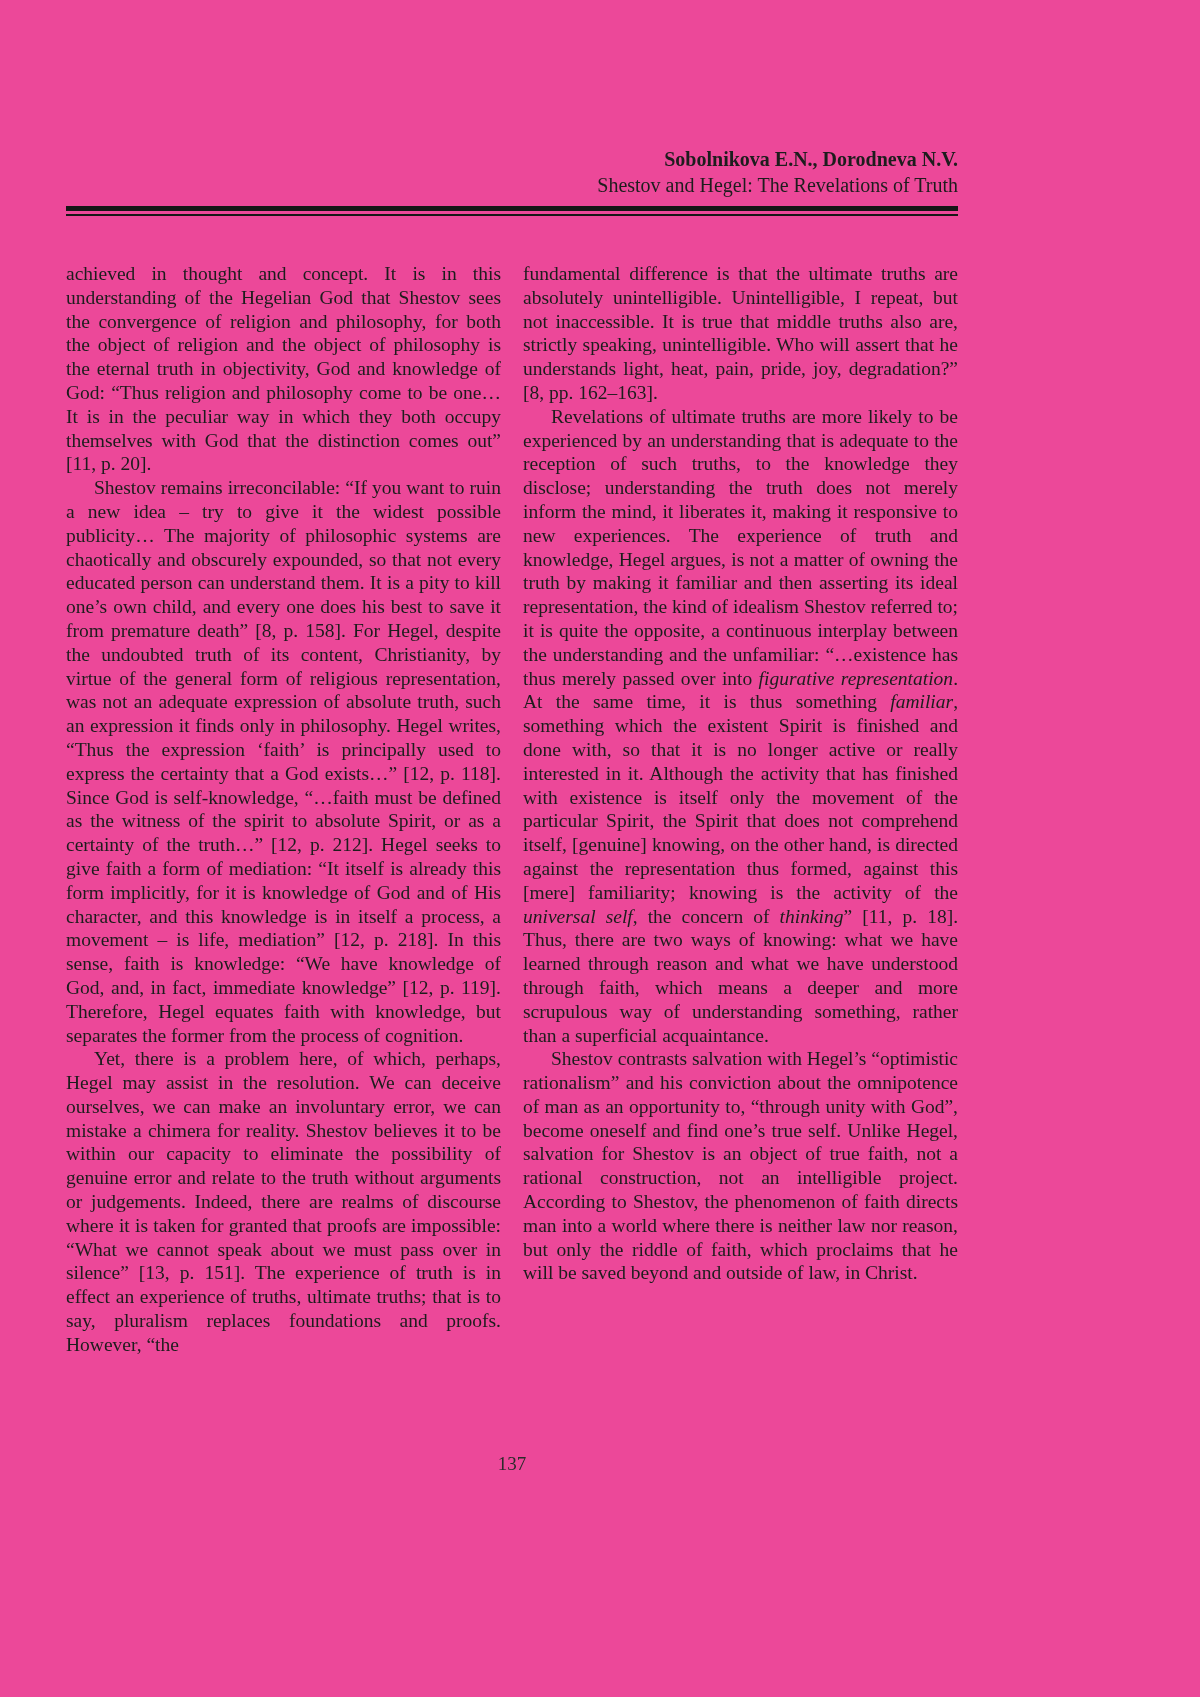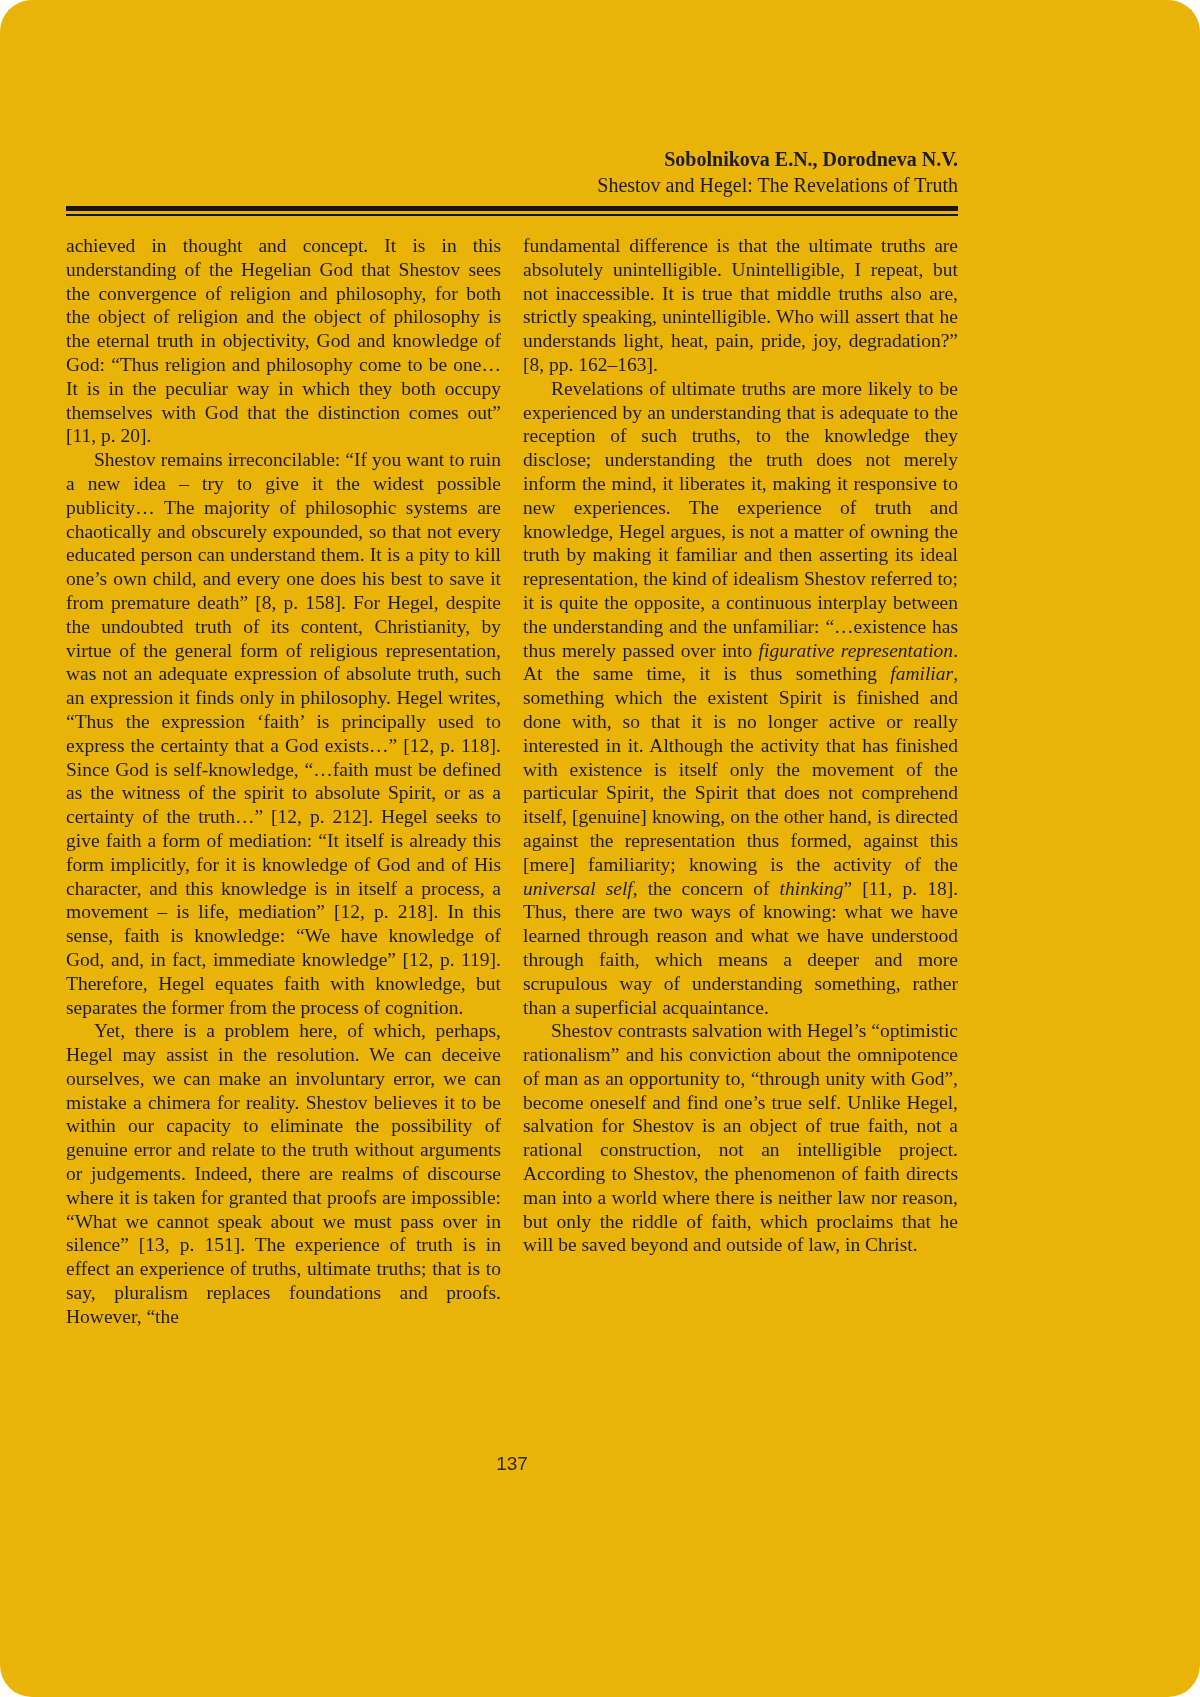--- a/index.html
+++ b/index.html
@@ -1,24 +1,23 @@
 <!DOCTYPE html>
 <html><head>
 <meta charset="utf-8">
 <style>
   html, body { margin: 0; padding: 0; background: #ffffff; }
   .page {
     position: relative;
     width: 1200px;
     height: 1697px;
-    background: #eab308;
+    background: #ec4899;
     font-family: "Liberation Serif", serif;
     color: #1d1d1d;
     overflow: hidden;
-    border-radius: 32px;
   }
   .content {
     position: absolute;
     left: 66px;
     top: 0;
     width: 892px;
   }
   .hdr {
     margin-top: 146px;
     text-align: right;
@@ -28,38 +27,38 @@
   .hdr .authors { font-weight: bold; }
   .rule {
     margin-top: 8px;
     border-top: 5px solid #161616;
     border-bottom: 2px solid #161616;
     height: 3px;
   }
   .cols {
     display: flex;
     gap: 22px;
-    margin-top: 18px;
+    margin-top: 46px;
   }
   .col {
     width: 435px;
     text-align: justify;
     font-size: 19.5px;
     line-height: 23.8px;
   }
   .para { margin: 0; }
   .para.indent { text-indent: 28px; }
   .para em { }
   .pageno {
     position: absolute;
     top: 1453px;
     left: 0;
     width: 100%;
     text-align: center;
-    font-family: Liberation Sans, sans-serif;
+    font-family: Liberation Serif, serif;
     font-size: 19px;
     color: #2b2b2b;
   }
 </style>
 </head>
 <body>
 
 <div class="page">
   <div class="content">
 

